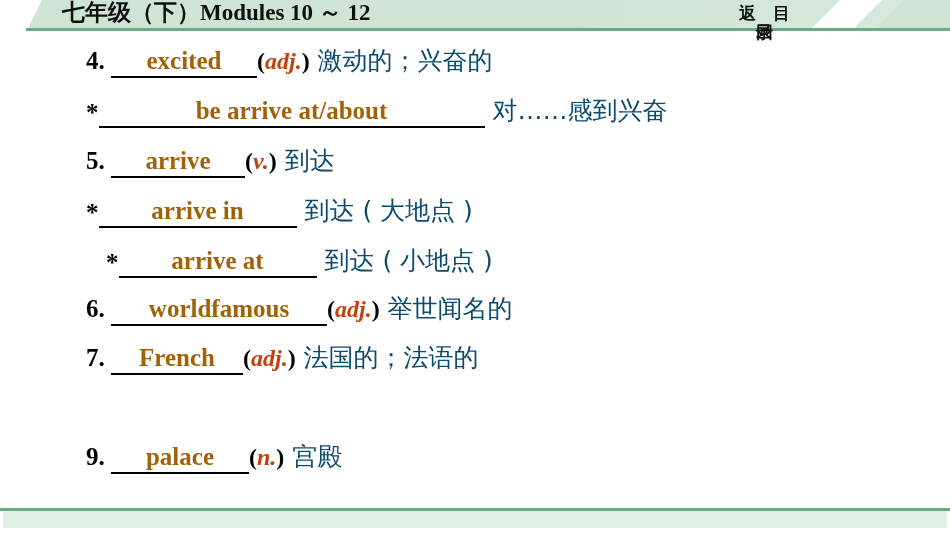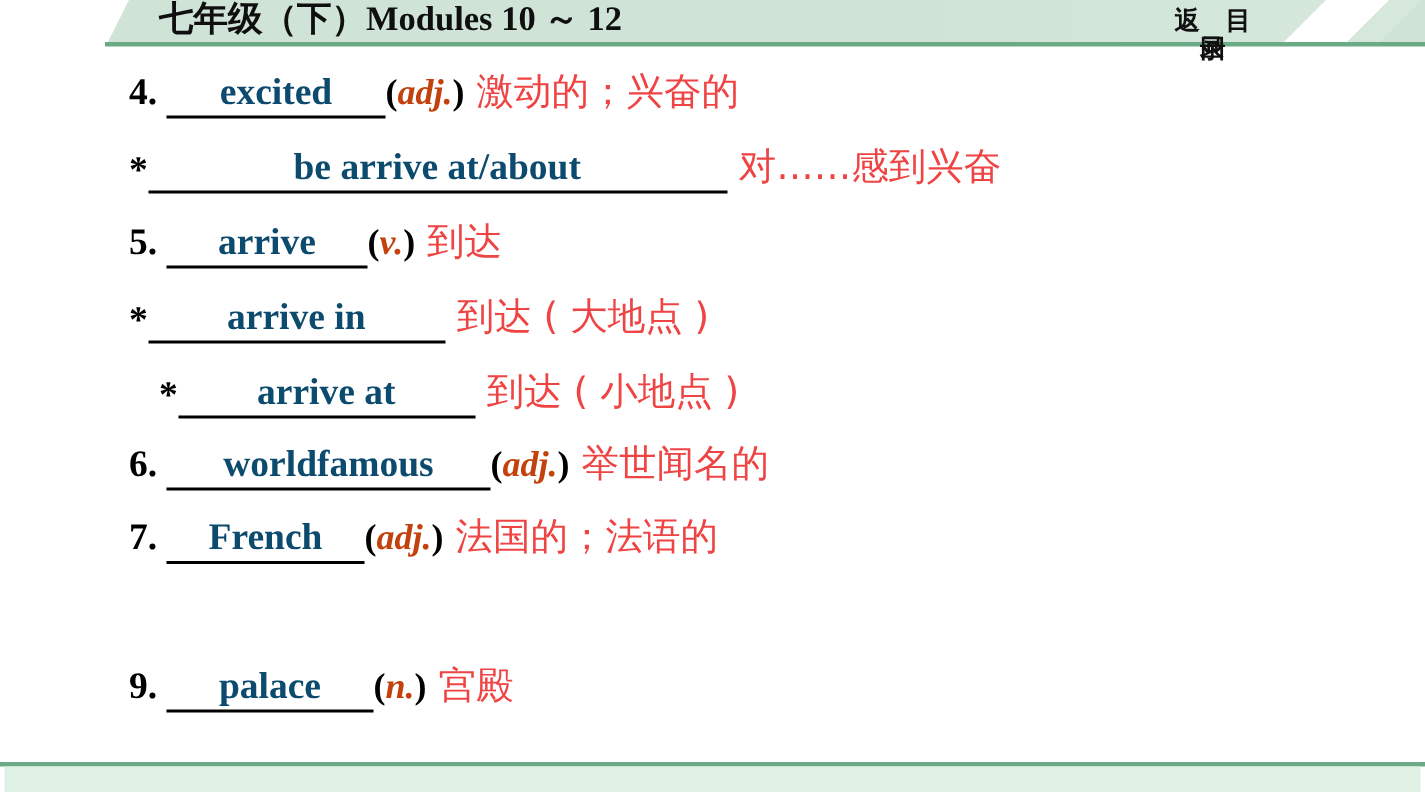--- a/index.html
+++ b/index.html
@@ -15,21 +15,20 @@
     position: relative;
   }
 
   
   .header {
     position: absolute;
     left: 0;
     top: 0;
     width: 830px;
     height: 31px;
-    margin-left: 44px;
   }
   .header-band {
     position: absolute;
     left: 0;
     top: 0;
     width: 950px;
     height: 28px;
     background: linear-gradient(to right, #cfe4d6 0%, #cfe4d6 60%, #d7e9dd 100%);
     clip-path: polygon(
       42px 0,
@@ -134,21 +133,21 @@
     color: #000;
     position: relative;
     top: 2px;
   }
   
   .blank {
     display: inline-block;
     position: relative;
     border-bottom: 2px solid #000000;
     text-align: center;
-    color: #0c4a6e;
+    color: #a16207;
     font-weight: bold;
     font-size: 25px;
     vertical-align: baseline;
     line-height: 34px;
     height: 34px;
     box-sizing: border-box;
   }
   
   .blank.raised {
     line-height: 30px;
@@ -165,21 +164,21 @@
     color: #c2410c;
   }
   .paren {
     font-weight: bold;
     font-size: 24px;
     color: #000;
     font-style: normal;
   }
   .cn {
     font-size: 25px;
-    color: #ef4444;
+    color: #0c4a6e;
     font-family: "DejaVu Sans", "Liberation Sans", sans-serif;
     font-weight: normal;
   }
 
   
   .footer-rule {
     position: absolute;
     left: 0;
     top: 508px;
     width: 950px;

